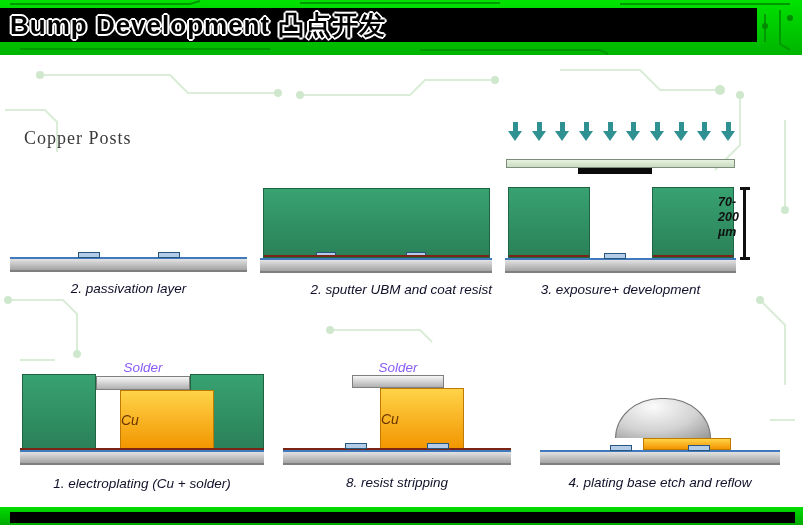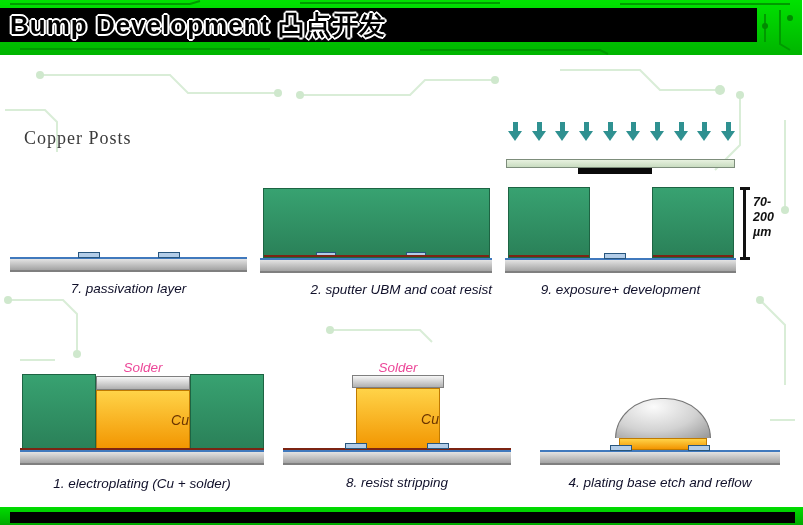--- a/index.html
+++ b/index.html
@@ -58,25 +58,25 @@
   .mask-dark { position:absolute; height:6px; background:#0a0a0a; }
   .dim-bracket { position:absolute; width:10px; }
   .dim-bracket .vline { position:absolute; left:3px; top:0; bottom:0; width:3px; background:#111; }
   .dim-bracket .tick-t { position:absolute; left:0; top:0; width:10px; height:3px; background:#111; }
   .dim-bracket .tick-b { position:absolute; left:0; bottom:0; width:10px; height:3px; background:#111; }
   .dim-text { position:absolute; font-size:12.5px; font-weight:bold; font-style:italic;
     color:#111; line-height:15px; }
 
   
   .cu-block { position:absolute; background:linear-gradient(#ffd348,#f29500);
-    border:1px solid #c07a00; display:flex; align-items:center; justify-content:flex-end; }
+    border:1px solid #c07a00; display:flex; align-items:center; justify-content:flex-start;margin-left:24px; }
   .cu-label { font-style:italic; font-size:14px; color:#6b3400; }
   .solder-cap { position:absolute; background:linear-gradient(#f7f7f7,#b0b0b0);
     border:1px solid #7f7f7f; }
-  .solder-label { position:absolute; font-style:italic; font-size:13.5px; color:#ec4899;
+  .solder-label { position:absolute; font-style:italic; font-size:13.5px; color:#8b5cf6;
     text-align:center; }
   .dome { position:absolute; background:radial-gradient(ellipse at 40% 20%, #fbfbfb, #d2d2d2 55%, #969696);
     border:1px solid #747474; border-bottom:none; border-radius:48px 48px 0 0 / 42px 42px 0 0; }
 </style>
 </head>
 <body>
 
 <div class="slide">
 
   <svg class="bg-pattern" width="803" height="525">
@@ -131,21 +131,21 @@
 
   <div class="content">
 
     <div class="section-label">Copper Posts</div>
 
     <div class="abs">
       <div class="substrate" style="left:10px; top:202px; width:237px;">
         <div class="pad" style="left:68px;"></div>
         <div class="pad" style="left:148px;"></div>
       </div>
-      <div class="caption" style="left:10px; top:226px; width:237px;">7. passivation layer</div>
+      <div class="caption" style="left:10px; top:226px; width:237px;">2. passivation layer</div>
     </div>
 
     <div class="abs">
       <div class="resist" style="left:263px; top:133px; width:227px; height:70px;">
         <div class="pad-b" style="left:52px;"></div>
         <div class="pad-b" style="left:142px;"></div>
         <div class="redline"></div>
       </div>
       <div class="substrate" style="left:260px; top:203px; width:232px;"></div>
       <div class="caption" style="left:260px; top:227px; width:232px;text-align:right;">2. sputter UBM and coat resist</div>
@@ -203,25 +203,25 @@
         <div class="redline"></div>
       </div>
       <div class="substrate" style="left:505px; top:203px; width:231px;">
         <div class="pad" style="left:99px; top:-7px;"></div>
       </div>
       <div class="dim-bracket" style="left:740px; top:132px; height:73px;">
         <div class="vline"></div>
           <div class="tick-t"></div>
           <div class="tick-b"></div>
       </div>
-      <div class="dim-text" style="left:753px; top:140px;">
+      <div class="dim-text" style="left:718px; top:140px;">
         <span style="display:block">70-</span>
         <span style="display:block">200 µm</span>
       </div>
-      <div class="caption" style="left:505px; top:227px; width:231px;">9. exposure+ development</div>
+      <div class="caption" style="left:505px; top:227px; width:231px;">3. exposure+ development</div>
     </div>
 
     <div class="abs">
       <div class="resist" style="left:22px; top:319px; width:74px; height:76px;"></div>
       <div class="resist" style="left:190px; top:319px; width:74px; height:76px;"></div>
       <div class="solder-label" style="left:96px; top:305px; width:94px;">Solder</div>
       <div class="solder-cap" style="left:96px; top:321px; width:94px; height:14px;"></div>
       <div class="cu-block" style="left:96px; top:335px; width:94px; height:60px;">
         <span class="cu-label">Cu</span>
       </div>

